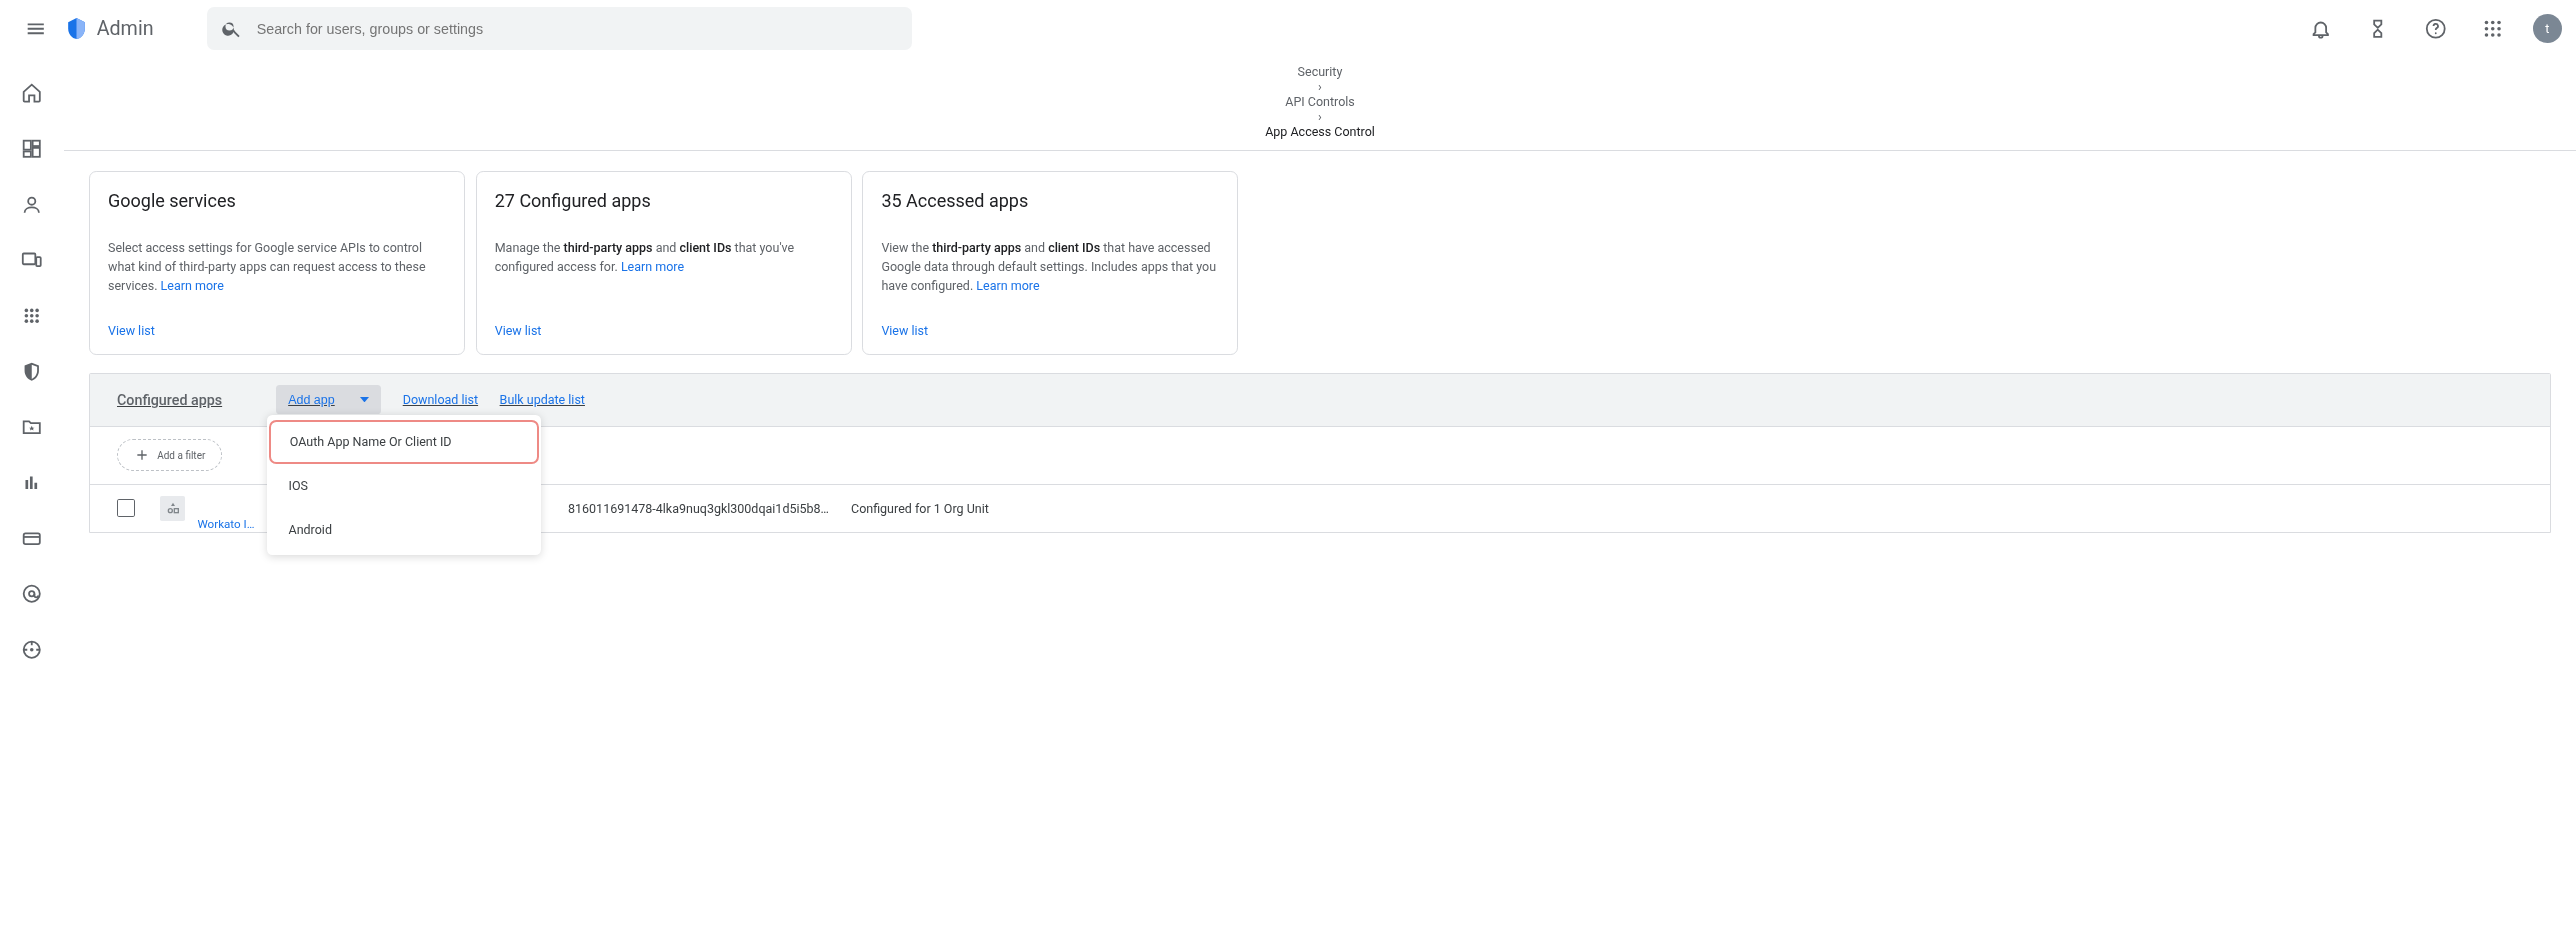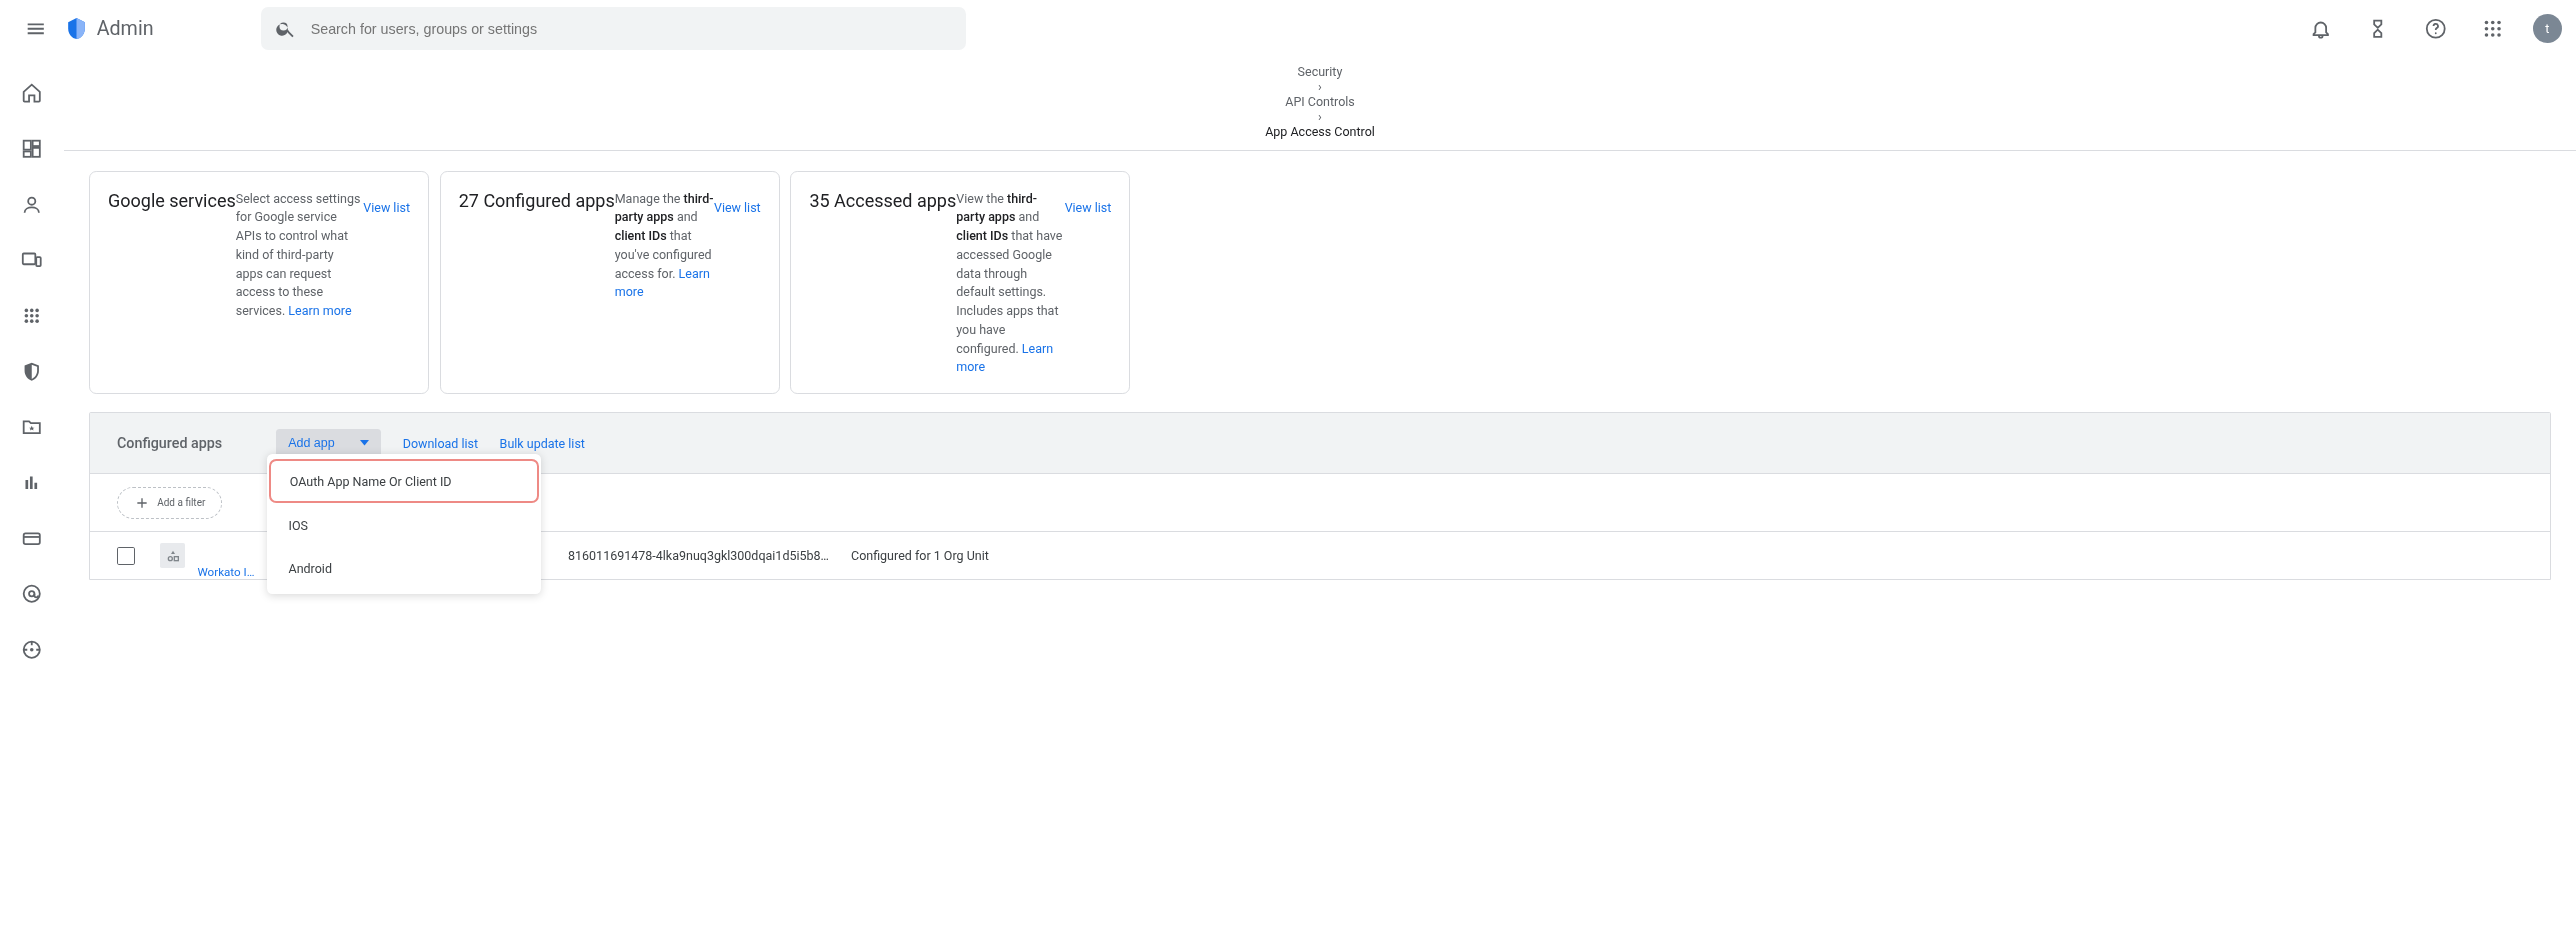--- a/index.html
+++ b/index.html
@@ -1,46 +1,46 @@
 <!DOCTYPE html>
 <html style="font-size:14.3px"><head>
 <meta charset="utf-8">
 <style>
 * { box-sizing: border-box; margin: 0; padding: 0; }
 body { font-family: 'Google Sans', Roboto, Arial, sans-serif; font-size: 12.5px; color: #3c4043; background: #fff; width: 2576px; overflow-x: hidden; }
 .topbar { display: flex; align-items: center; height: 57px; padding: 0 14.3px; }
 .hamburger-btn { width: 43px; height: 43px; display: flex; align-items: center; justify-content: center; border: none; background: none; cursor: pointer; margin-right: 7.2px; }
-.logo-area { display: flex; align-items: center; margin-right: 107px; }
+.logo-area { display: flex; align-items: center; margin-right: 53px; }
 .logo-icon { width: 25px; height: 25px; margin-right: 7.2px; }
 .logo-text { font-size: 19.7px; color: #5f6368; font-weight: 400; }
 .search-bar { display: flex; align-items: center; background: #f1f3f4; border-radius: 7.2px; width: 705px; height: 43px; padding: 0 14.3px; }
 .search-icon-wrap { margin-right: 14.3px; color: #5f6368; }
 .search-input { border: none; background: none; font-size: 14.3px; color: #5f6368; flex: 1; outline: none; }
 .topbar-spacer { flex: 1; }
 .topbar-icons { display: flex; align-items: center; gap: 21.5px; }
 .icon-btn { width: 36px; height: 36px; display: flex; align-items: center; justify-content: center; border: none; background: none; cursor: pointer; color: #5f6368; }
 .avatar { width: 29px; height: 29px; border-radius: 50%; background: #7b8794; color: #fff; display: flex; align-items: center; justify-content: center; font-size: 12.5px; }
 .main-layout { display: flex; }
 .leftnav { width: 64px; display: flex; flex-direction: column; align-items: center; padding-top: 18px; gap: 19.7px; }
 .leftnav-item { width: 36px; height: 36px; display: flex; align-items: center; justify-content: center; cursor: pointer; color: #5f6368; }
 .content { flex: 1; padding-left: 25px; padding-right: 25px; }
 .breadcrumb { display: flex; align-items: center; font-size: 12.5px; color: #5f6368; padding: 7.2px 0 10.7px 0; flex-direction: column; }
 .breadcrumb-link { color: #5f6368; cursor: pointer; }
 .breadcrumb-sep { margin: 0 9px; color: #5f6368; }
 .breadcrumb-current { color: #202124; }
 .divider { border: none; border-top: 0.9px solid #dadce0; margin-left: -25px; margin-right: -25px; }
 .cards-row { display: flex; gap: 10.7px; margin-top: 19.7px; margin-left: 0; }
-.card { border: 0.9px solid #dadce0; border-radius: 7.2px; padding: 18px 18px 16px 18px; width: 340px; display: flex; flex-direction: row; min-height: 184px; }
+.card { border: 0.9px solid #dadce0; border-radius: 7.2px; padding: 18px 18px 16px 18px; width: 376px; display: flex; flex-direction: column; min-height: 184px; gap: 16px; }
 .card-title { font-size: 18px; color: #202124; margin-bottom: 12.5px; font-weight: 400; }
 .card-body { font-size: 12.5px; color: #5f6368; line-height: 1.5; flex: 1; }
 .card-body b { color: #202124; font-weight: 500; }
 .link { color: #1a73e8; cursor: pointer; }
 .view-list { color: #1a73e8; font-size: 12.5px; cursor: pointer; margin-top: 10.7px; }
 .table-section { margin-top: 18px; border: 0.9px solid #dadce0; border-radius: 1.8px 1.8px 0 0; overflow: visible; position: relative; }
-.table-toolbar { display: flex; align-items: center; background: #f1f3f4; height: 60px; padding: 0 27px; gap: 21.5px; }
+.table-toolbar { display: flex; align-items: center; background: #f1f3f4; height: 52px; padding: 0 27px; gap: 21.5px; text-decoration: underline; }
 .toolbar-title { font-size: 14.3px; color: #5f6368; font-weight: 500; margin-right: 32px; }
 .add-app-btn { display: flex; align-items: center; background: #dadce0; border: none; padding: 7.2px 12.5px; border-radius: 3.6px; color: #1a73e8; font-size: 12.5px; font-weight: 500; cursor: pointer; gap: 25px; }
 .toolbar-link { color: #1a73e8; font-size: 12.5px; cursor: pointer; }
 .filter-row { display: flex; align-items: center; padding: 12.5px 27px; border-top: 0.9px solid #dadce0; }
 .filter-pill { display: flex; align-items: center; border: 0.9px dashed #bdc1c6; border-radius: 21.5px; padding: 7.2px 16px; color: #5f6368; font-size: 10px; cursor: pointer; gap: 7.2px; }
 .table-head { display: flex; align-items: center; background: #f1f3f4; border-top: 0.9px solid #dadce0; height: 47px; padding: 0 27px; position: relative; }
 .table-row { display: flex; align-items: center; border-top: 0.9px solid #dadce0; height: 48px; padding: 0 27px; }
 .checkbox { width: 18px; height: 18px; border: 1.8px solid #5f6368; border-radius: 1.8px; margin-right: 25px; flex-shrink: 0; cursor:pointer; }
 .col-appname { width: 408px; color: #5f6368; font-size: 11.6px; display: flex; align-items: center; }
 .col-id { width: 283px; color: #5f6368; font-size: 11.6px; }

